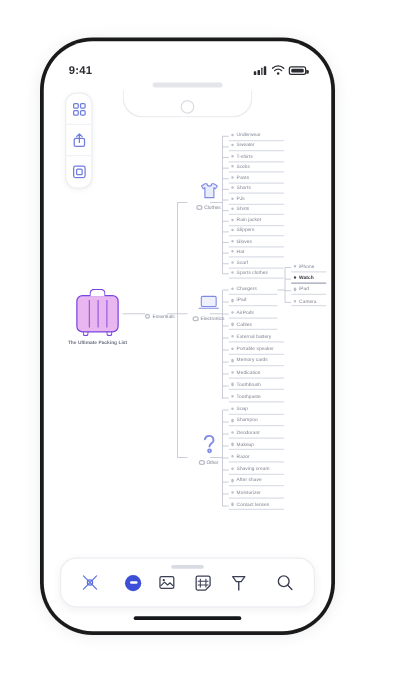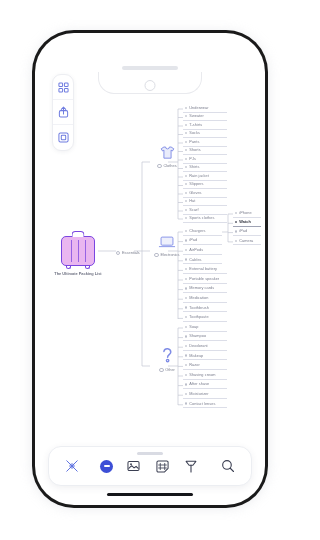--- a/index.html
+++ b/index.html
@@ -148,20 +148,39 @@
   <div class="phone-shadow"></div>
   <div class="phone-body"></div>
   <div class="phone-bezel"></div>
 
   <div class="screen">
 
     <div class="notch"></div>
     <div class="notch-speaker"></div>
     <div class="notch-cam"></div>
 
+    <div class="statusbar">
+      <div class="status-time">9:41</div>
+      <div class="status-right">
+        <div class="bars">
+            <i></i>
+            <i></i>
+            <i></i>
+            <i></i>
+          </div>
+        <svg width="11" height="8" viewBox="0 0 11 8">
+          <path d="M1 2.6a6.2 6.2 0 0 1 9 0" stroke="#2b2d33" stroke-width="1.1" fill="none" stroke-linecap="round"></path>
+          <path d="M2.7 4.5a3.8 3.8 0 0 1 5.6 0" stroke="#2b2d33" stroke-width="1.1" fill="none" stroke-linecap="round"></path>
+          <circle cx="5.5" cy="6.7" r="1" fill="#2b2d33"></circle>
+        </svg>
+        <div class="batt">
+            <i></i>
+          </div>
+      </div>
+    </div>
 
     <div class="rail">
       <div class="rail-btn">
         <svg width="11" height="11" viewBox="0 0 12 12">
           <rect x="1" y="1" width="4" height="4" rx="1" fill="none" stroke="#6f7ce0" stroke-width="1.1"></rect>
           <rect x="7" y="1" width="4" height="4" rx="1" fill="none" stroke="#6f7ce0" stroke-width="1.1"></rect>
           <rect x="1" y="7" width="4" height="4" rx="1" fill="none" stroke="#6f7ce0" stroke-width="1.1"></rect>
           <rect x="7" y="7" width="4" height="4" rx="1" fill="none" stroke="#6f7ce0" stroke-width="1.1"></rect>
         </svg>
       </div>

